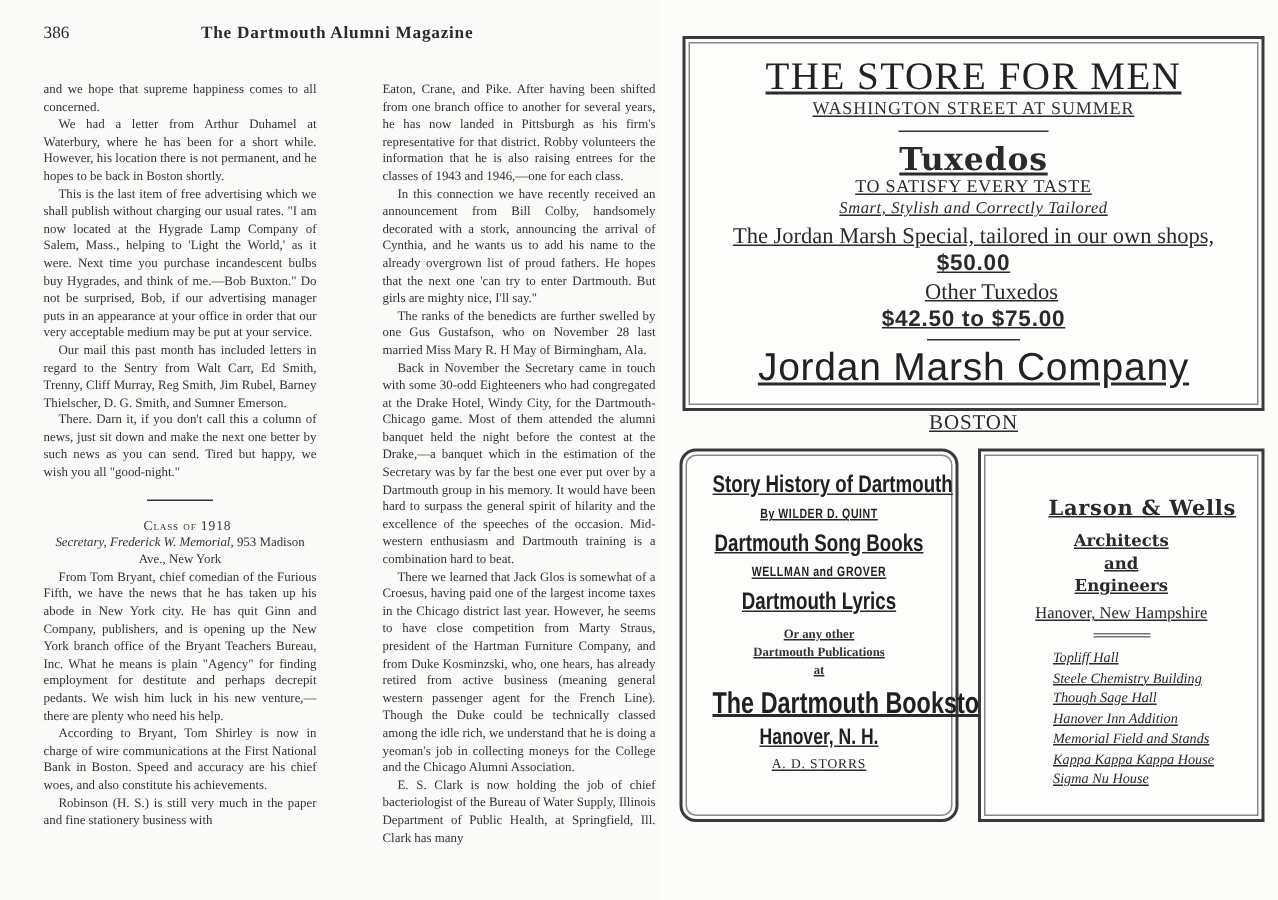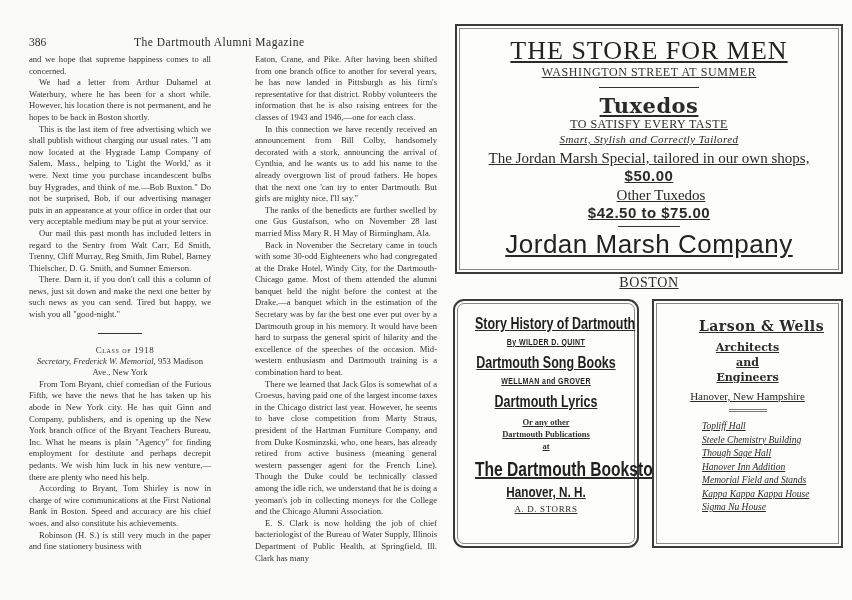--- a/index.html
+++ b/index.html
@@ -3,23 +3,23 @@
 <meta charset="utf-8">
 <style>
   html, body { margin:0; padding:0; }
   body {
     width:852px; height:600px; overflow:hidden; position:relative;
     background:#fbfbf9; color:#2a2a2a;
     font-family:"Liberation Serif", "DejaVu Serif", serif;
   }
   .page-left { position:absolute; left:0; top:0; width:440px; height:600px; background:#fafaf8; }
   .page-right { position:absolute; left:440px; top:0; width:412px; height:600px; background:#fcfcfa; }
-  .header { position:absolute; top:36px; left:29px; width:380px; height:14px; font-size:11.5px; }
+  .header { position:absolute; top:16px; left:29px; width:380px; height:14px; font-size:11.5px; }
   .header .pgno { position:absolute; left:0; top:0; }
-  .header .title { position:absolute; left:105px; top:0; font-weight:normal; letter-spacing:0.5px; }
+  .header .title { position:absolute; left:105px; top:0; font-weight:bold; letter-spacing:0.5px; }
   .col { position:absolute; top:54px; width:182px; font-size:8.6px; line-height:11.6px; text-align:justify; color:#333; }
   .col p { margin:0; text-indent:10px; }
   .col p.noindent { text-indent:0; }
   .col1 { left:29px; }
   .col2 { left:255px; }
   .rule { width:44px; height:0; border-top:1.5px solid #333; margin:12px auto 10px auto; }
   .class-head { text-align:center; font-size:9px; letter-spacing:0.6px; margin:0; line-height:12px; font-variant:small-caps; }
   .class-sec { text-align:center; margin:0 0 1px 0; line-height:11.6px; }
   .class-sec i { font-style:italic; }
 
@@ -45,21 +45,21 @@
   .ad2 .h1 { font-size:16px; line-height:18px; margin-top:14px; }
   .ad2 .s1 { font-size:9px; line-height:12px; margin-top:3px; letter-spacing:0.5px; }
   .ad2 .h2 { font-size:16px; line-height:18px; margin-top:6px; }
   .ad2 .s2 { font-size:9px; line-height:12px; margin-top:3px; letter-spacing:0.5px; }
   .ad2 .h3 { font-size:16px; line-height:18px; margin-top:6px; }
   .ad2 .small { font-size:8.5px; line-height:12px; font-weight:bold; font-family:"Liberation Serif", serif; color:#333; }
   .ad2 .store { font-size:20px; line-height:22px; margin-top:6px; }
   .ad2 .hanover { font-size:15px; line-height:18px; margin-top:3px; }
   .ad2 .storrs { font-size:9px; line-height:12px; margin-top:2px; letter-spacing:0.6px; }
 
-  .ad3 .firm { font-family:"DejaVu Serif", serif; font-weight:bold; font-size:14px; line-height:16px; margin-top:17px; letter-spacing:0.5px;padding-left:28px; }
+  .ad3 .firm { font-family:"DejaVu Serif", serif; font-weight:bold; font-size:14px; line-height:16px; margin-top:30px; letter-spacing:0.5px;padding-left:28px; }
   .ad3 .arch { font-family:"DejaVu Serif", serif; font-weight:bold; font-size:11px; line-height:15px; }
   .ad3 .and { font-family:"DejaVu Serif", serif; font-weight:bold; font-size:11px; line-height:15px; }
   .ad3 .place { font-size:11px; line-height:14px; margin-top:4px; }
   .ad3 .hr { width:38px; border-top:1px solid #777; border-bottom:1px solid #777; height:1px; margin:6px auto 8px auto; }
   .ad3 .for { text-align:left; font-size:8.5px; letter-spacing:1px; margin-left:16px; line-height:12px; }
   .ad3 ul { list-style:none; padding:0; margin:4px 0 0 48px; text-align:left; }
   .ad3 li { font-style:italic; font-size:9.5px; line-height:13.5px; }
 </style>
 </head>
 <body>

